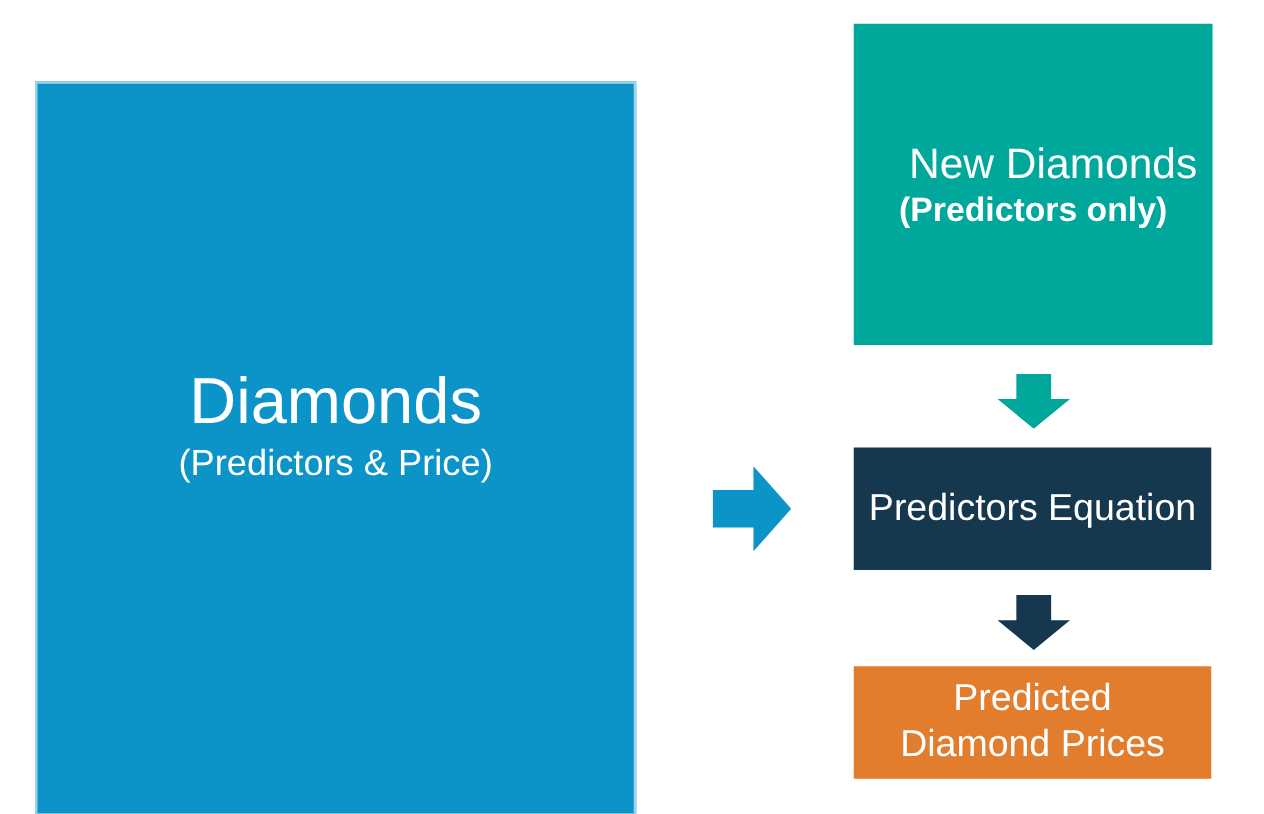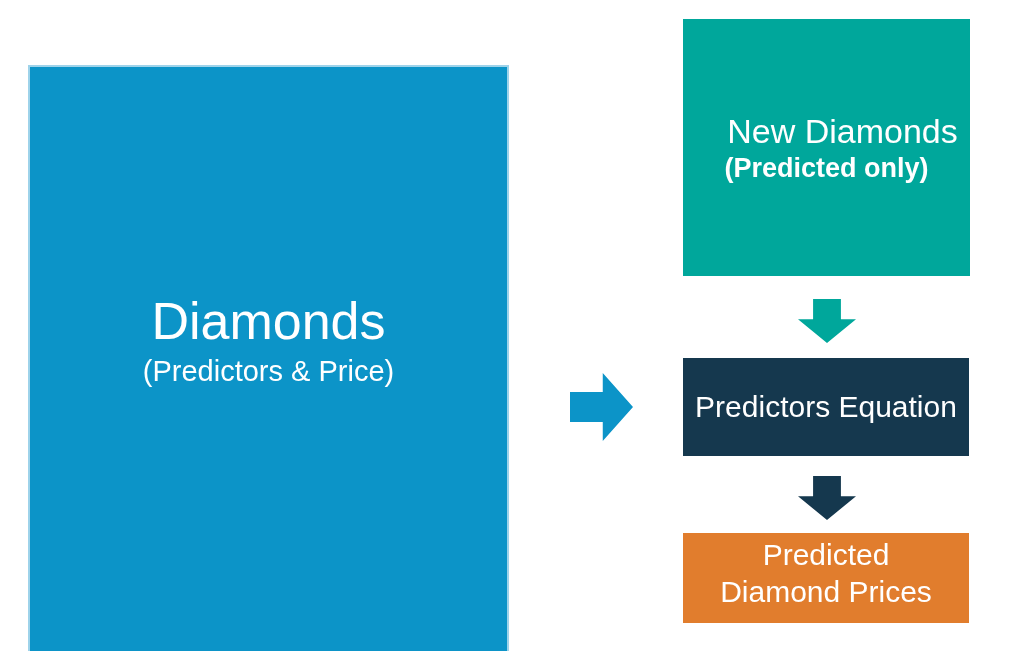--- a/index.html
+++ b/index.html
@@ -73,22 +73,21 @@
   .box-regression .label {
     font-size: 30px;
     font-weight: 400;
   }
   .box-predicted {
     left: 683px;
     top: 533px;
     width: 286px;
     height: 90px;
     background: var(--orange, #E17D2D);
-    padding: 12px 18px;
-    justify-content: flex-end;
+    padding: 0 18px;
   }
   .box-predicted .label {
     font-size: 30px;
     line-height: 1.23;
     font-weight: 400;
   }
   .arrow {
     position: absolute;
   }
   .arrow-right {
@@ -122,21 +121,21 @@
 
   <div class="box box-diamonds">
     <div class="title">Diamonds</div>
     <div class="subtitle">(Predictors &amp; Price)</div>
   </div>
 
   <div class="arrow arrow-right"></div>
 
   <div class="box box-new-diamonds">
     <div class="title">New Diamonds</div>
-    <div class="subtitle">(Predicted only)</div>
+    <div class="subtitle">(Predictors only)</div>
   </div>
 
   <div class="arrow arrow-down arrow-down-teal"></div>
 
   <div class="box box-regression">
     <div class="label">Predictors Equation</div>
   </div>
 
   <div class="arrow arrow-down arrow-down-navy"></div>
 

